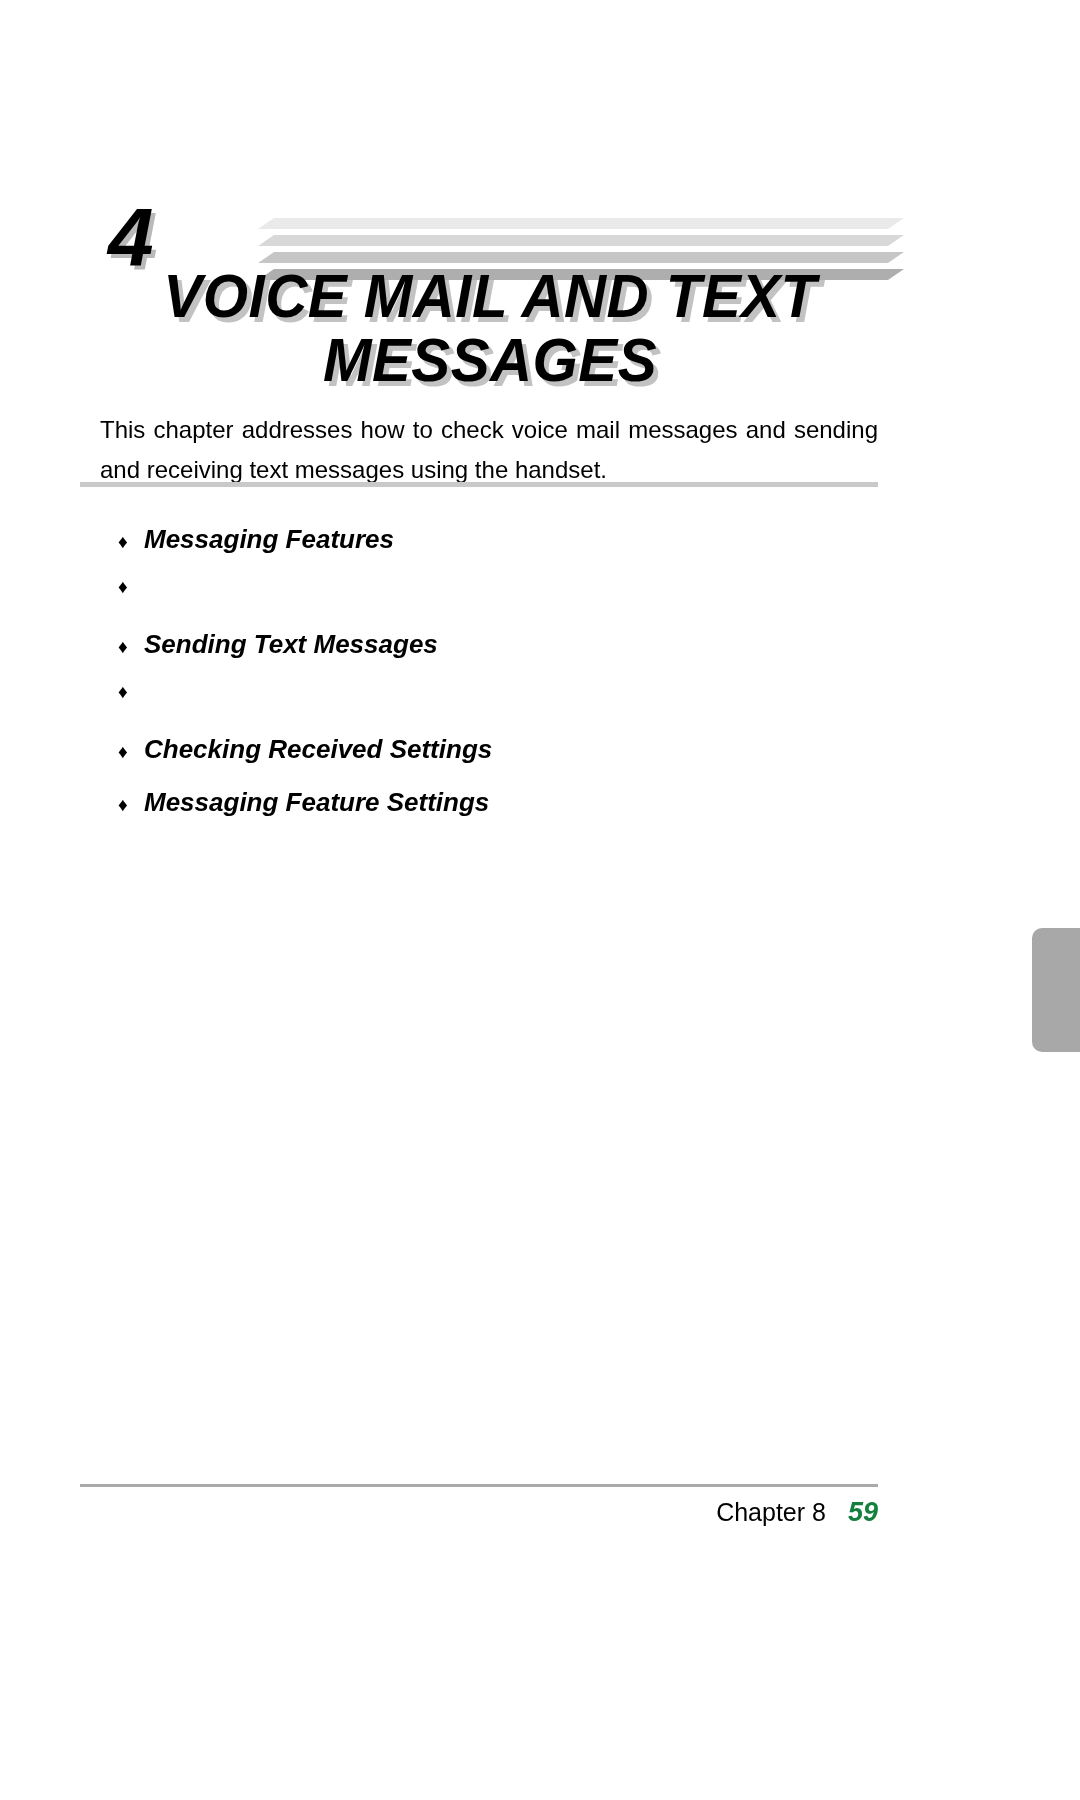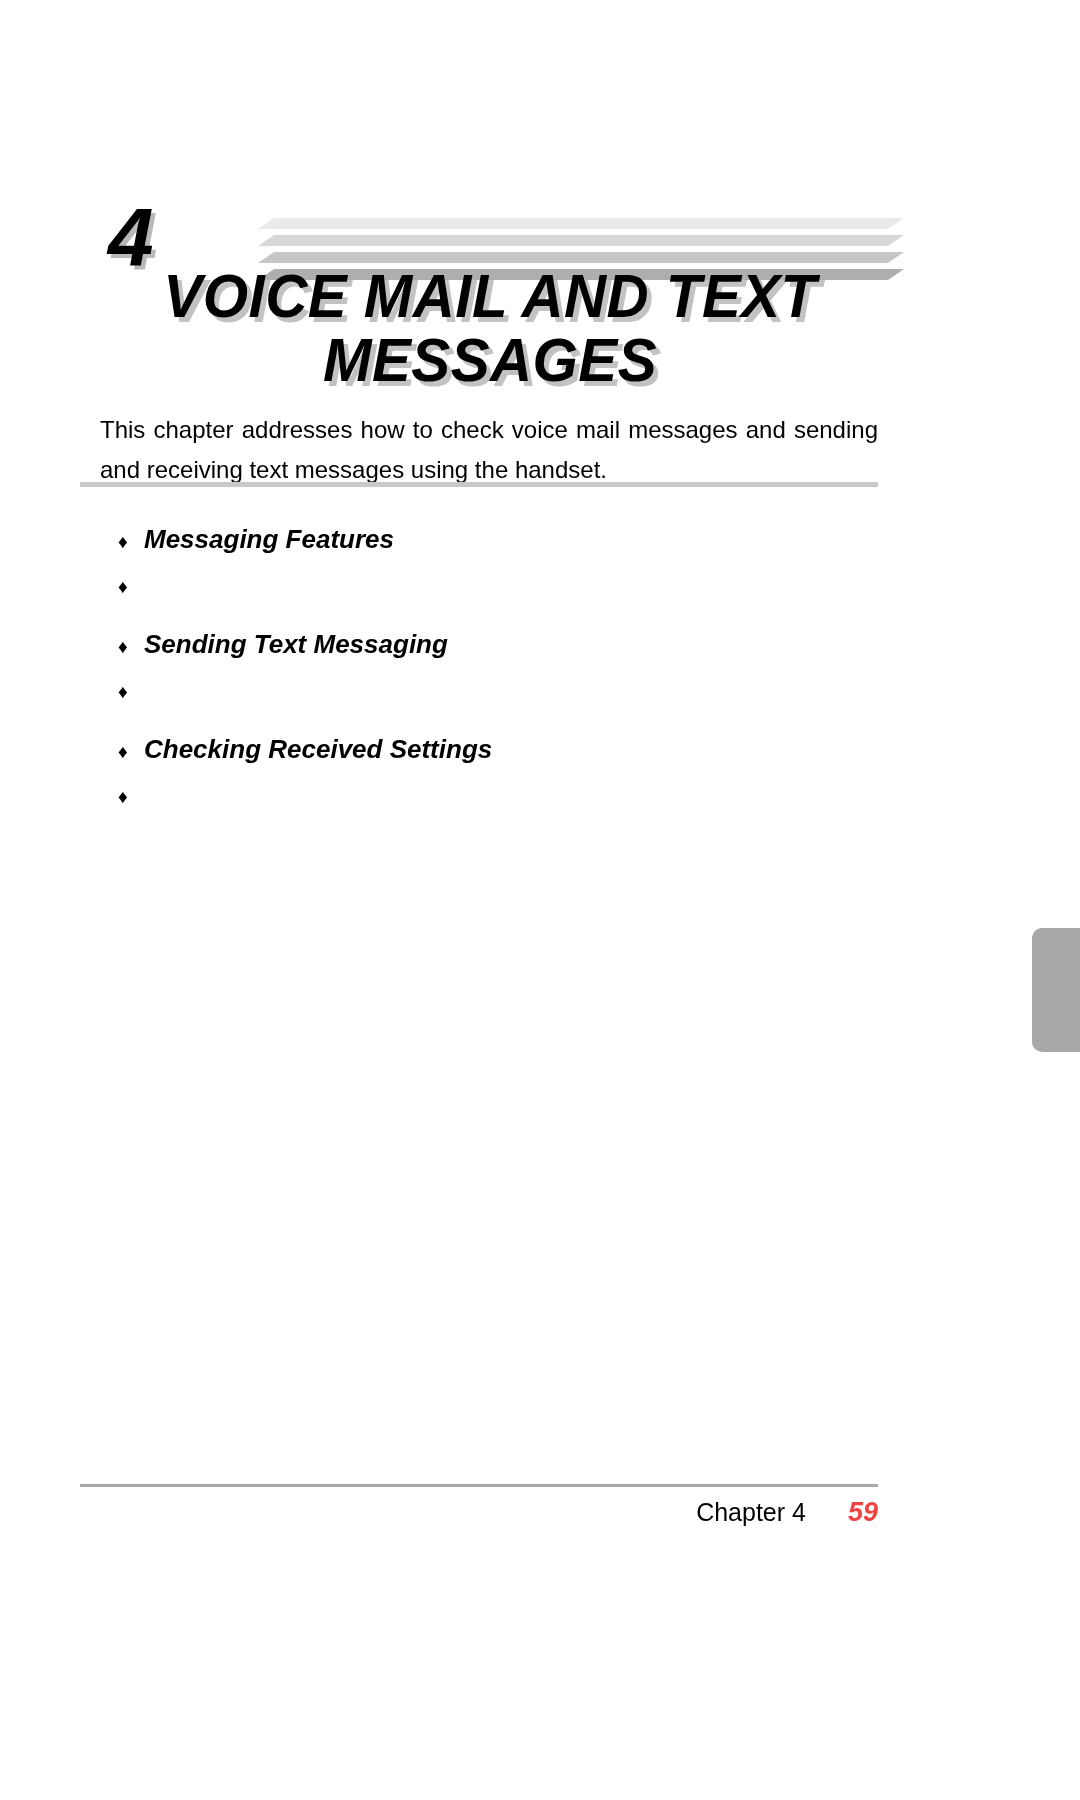--- a/index.html
+++ b/index.html
@@ -210,22 +210,21 @@
   }
   .footer-chapter {
     font-size: 25px;
     color: #000000;
     margin-right: 22px;
   }
   .footer-pageno {
     font-size: 27px;
     font-weight: bold;
     font-style: italic;
-    color: #ef4444;
-    margin-left: 20px;
+    color: #15803d;
   }
 </style>
 </head>
 <body>
 
 <div class="page">
 
   <div class="chapter-head">
     <div class="chapter-number">4</div>
 
@@ -263,35 +262,36 @@
   <ul class="toc-list" style="list-style:none;margin:0;padding:0;">
     <li class="toc-item">
       <span class="toc-bullet">♦</span>
       <span class="toc-label">Messaging Features</span>
     </li>
     <li class="toc-item">
       <span class="toc-bullet">♦</span>
     </li>
     <li class="toc-item">
       <span class="toc-bullet">♦</span>
-      <span class="toc-label">Sending Text Messaging</span>
+      <span class="toc-label">Sending Text Messages</span>
     </li>
     <li class="toc-item">
       <span class="toc-bullet">♦</span>
     </li>
     <li class="toc-item">
       <span class="toc-bullet">♦</span>
       <span class="toc-label">Checking Received Settings</span>
     </li>
     <li class="toc-item">
       <span class="toc-bullet">♦</span>
+      <span class="toc-label">Messaging Feature Settings</span>
     </li>
   </ul>
 
   <div class="edge-tab"></div>
 
   <div class="footer-rule"></div>
   <div class="footer">
-    <span class="footer-chapter">Chapter 4</span>
+    <span class="footer-chapter">Chapter 8</span>
     <span class="footer-pageno">59</span>
   </div>
 
 </div>
 
 </body></html>

